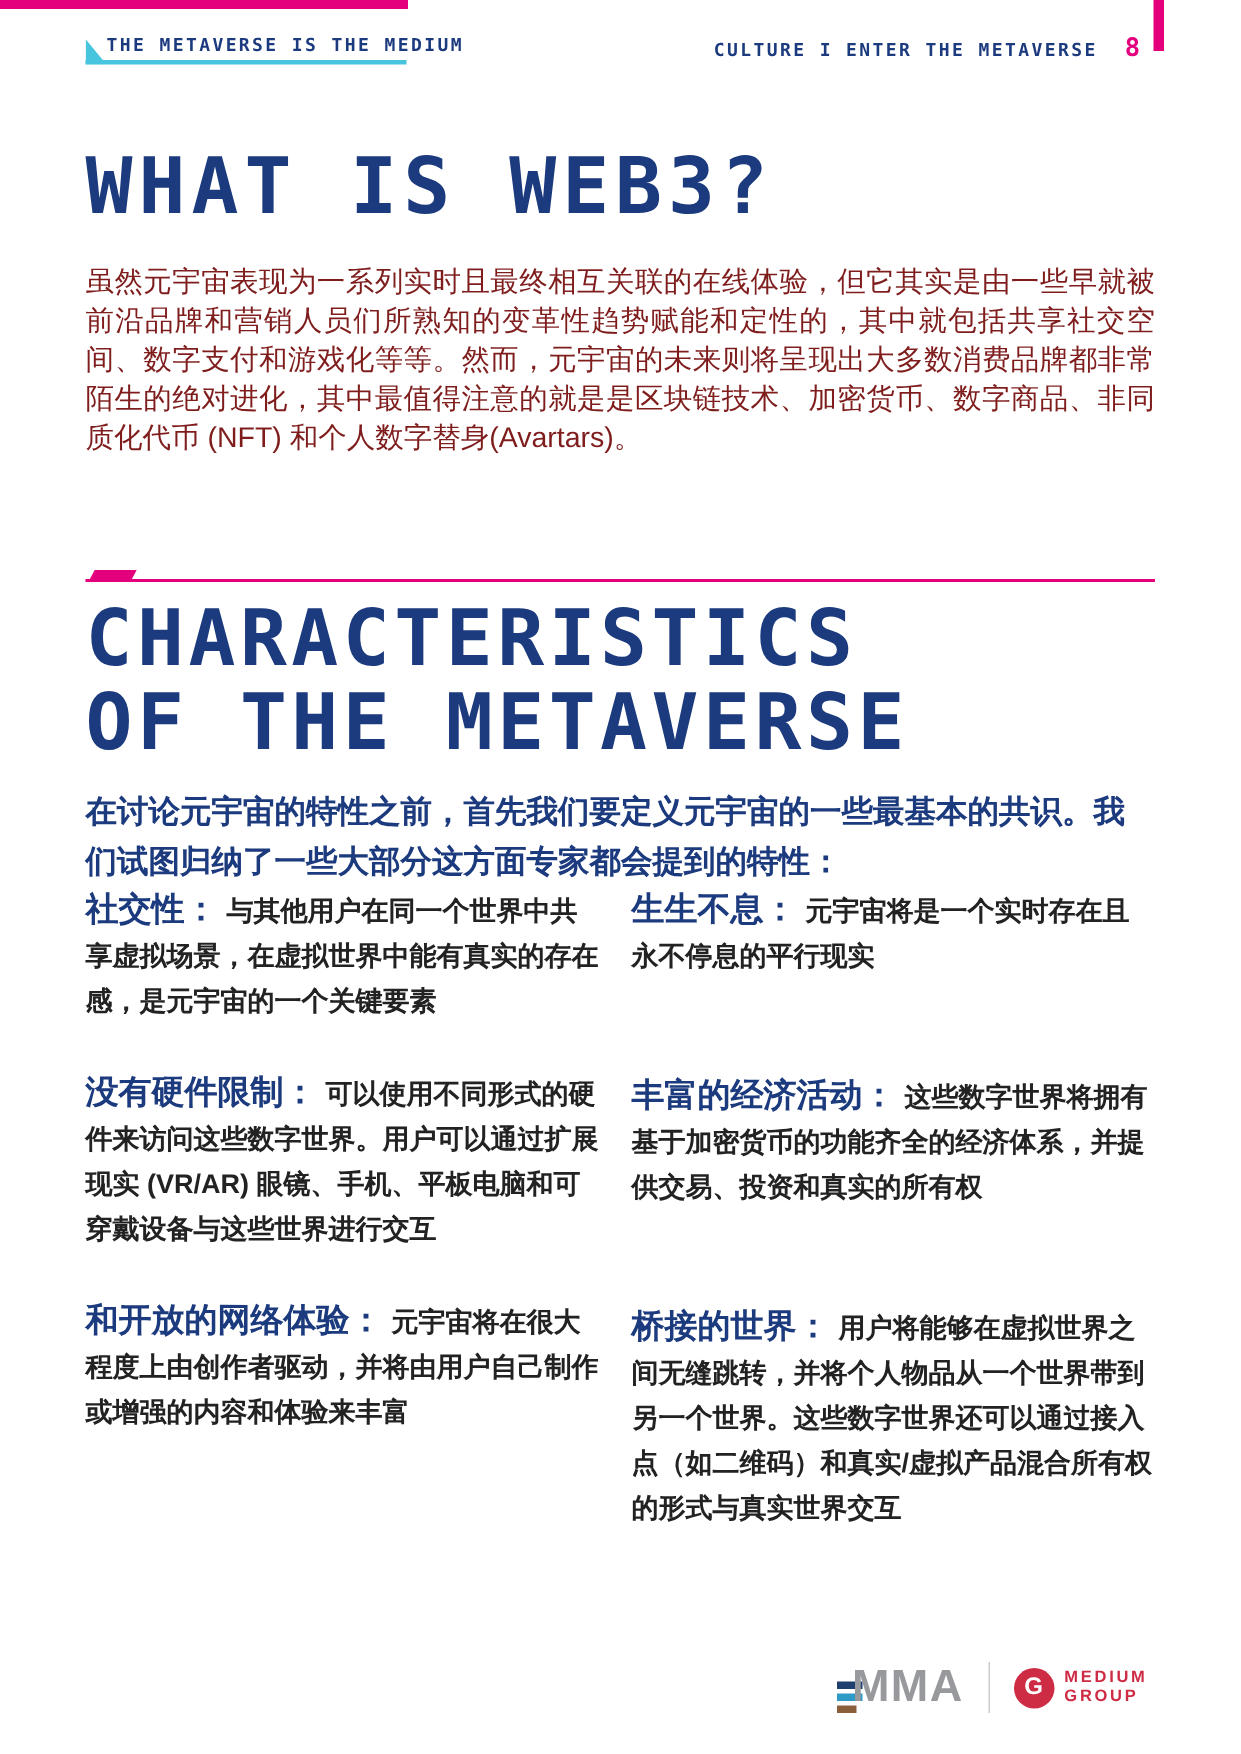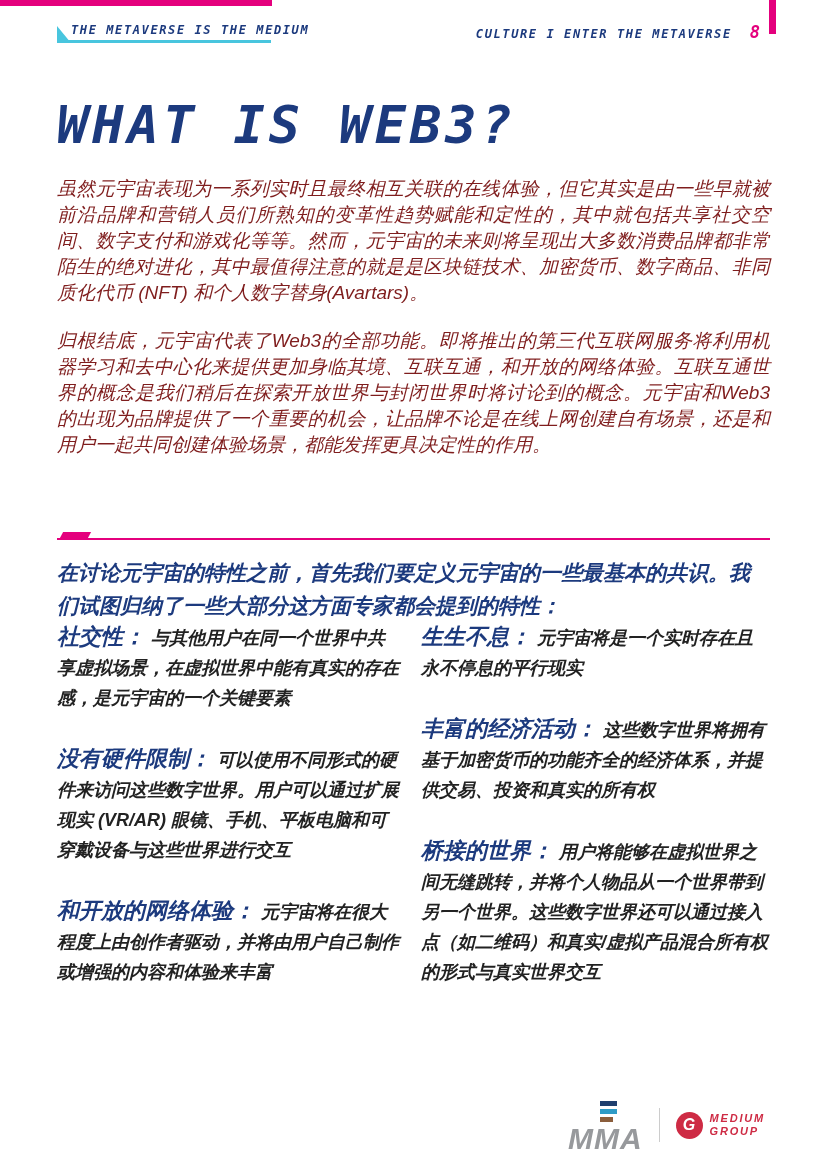--- a/index.html
+++ b/index.html
@@ -3,21 +3,21 @@
 <meta charset="utf-8">
 <style>
   * { margin: 0; padding: 0; box-sizing: border-box; }
   html, body {
     width: 827px; height: 1169px;
     background: #ffffff;
     font-family: "Liberation Sans", sans-serif;
     overflow: hidden;
     position: relative;
   }
-  .page { position: absolute; inset: 0; width: 827px; height: 1169px; background: #fff; font-style: italic; }
+  .page { position: absolute; inset: 0; width: 827px; height: 1169px; background: #fff; }
 
   
   .top-bar-left {
     position: absolute; left: 0; top: 0;
     width: 272px; height: 6px; background: #E4007D;
   }
   .top-bar-right {
     position: absolute; left: 769px; top: 0;
     width: 7px; height: 34px; background: #E4007D;
   }
@@ -84,34 +84,34 @@
   .intro-para {
     margin-top: 15px;
     font-size: 21px; line-height: 33px; font-weight: bold;
     color: #1C3A7E;
   }
   .columns {
     display: flex; gap: 21px;
   }
   .col { display: flex; flex-direction: column; }
   .col-left  { width: 343px; }
-  .col-right { width: 349px; }
+  .col-right { width: 349px; gap: 32px; }
   .feature-item { margin-bottom: 31px; font-size: 18px; line-height: 30px; }
   .feature-term {
     color: #1C3A7E; font-weight: bold; font-size: 22px;
     margin-right: 6px;
   }
   .feature-desc { color: #222222; font-weight: 600; }
 
   
   .footer {
     position: absolute; right: 62px; bottom: 26px;
     display: flex; align-items: center; gap: 16px; height: 36px;
   }
-  .mma-logo { display: flex; align-items: center; flex-direction: column; }
+  .mma-logo { display: flex; align-items: flex-end; }
   .mma-stripes {
     display: flex; flex-direction: column; gap: 3px;
     margin-right: -7px; margin-top: 6px;
   }
   .mma-stripe { width: 17px; height: 5px; }
   .mma-stripe.s1 { background: #1F3F6E; }
   .mma-stripe.s2 { background: #2E9BC6; }
   .mma-stripe.s3 { background: #8B5E3C; width: 13px; }
   .mma-text {
     font-family: "Liberation Sans", sans-serif;
@@ -150,27 +150,27 @@
     <span class="hdr-right-label">CULTURE I ENTER THE METAVERSE</span>
     <span class="hdr-page-num">8</span>
   </div>
 
   <div class="content">
 
     <h1 class="h1-title">WHAT IS WEB3?</h1>
 
     <p class="body-para">虽然元宇宙表现为一系列实时且最终相互关联的在线体验，但它其实是由一些早就被前沿品牌和营销人员们所熟知的变革性趋势赋能和定性的，其中就包括共享社交空间、数字支付和游戏化等等。然而，元宇宙的未来则将呈现出大多数消费品牌都非常陌生的绝对进化，其中最值得注意的就是是区块链技术、加密货币、数字商品、非同质化代币 (NFT) 和个人数字替身(Avartars)。</p>
 
-    <p class="body-para">归根结底，元宇宙代表了Web3的全部功能。即将推出的第三代互联网服务将利用机器学习和去中心化来提供更加身临其境、互联互通，和开放的网络体验。互联互通世界的概念是我们稍后在探索开放世界与封闭世界时将讨论到的概念。元宇宙和Web3的出现为品牌提供了一个重要的机会，让品牌不论是在线上网创建自有场景，还是和用户一起共同创建体验场景，都能发挥更具决定性的作用。</p>
 
     <div class="divider-row">
       <div class="divider-chip"></div>
       <div class="divider-line"></div>
     </div>
 
+    <h2 class="h2-title"><span>CHARACTERISTICS</span><br><span>OF THE METAVERSE</span></h2>
 
     <p class="intro-para">在讨论元宇宙的特性之前，首先我们要定义元宇宙的一些最基本的共识。我们试图归纳了一些大部分这方面专家都会提到的特性：</p>
 
     <div class="columns">
 
       <div class="col col-left">
         <p class="feature-item">
           <span class="feature-term">社交性：</span><span class="feature-desc">与其他用户在同一个世界中共享虚拟场景，在虚拟世界中能有真实的存在感，是元宇宙的一个关键要素</span>
         </p>
         <p class="feature-item">

